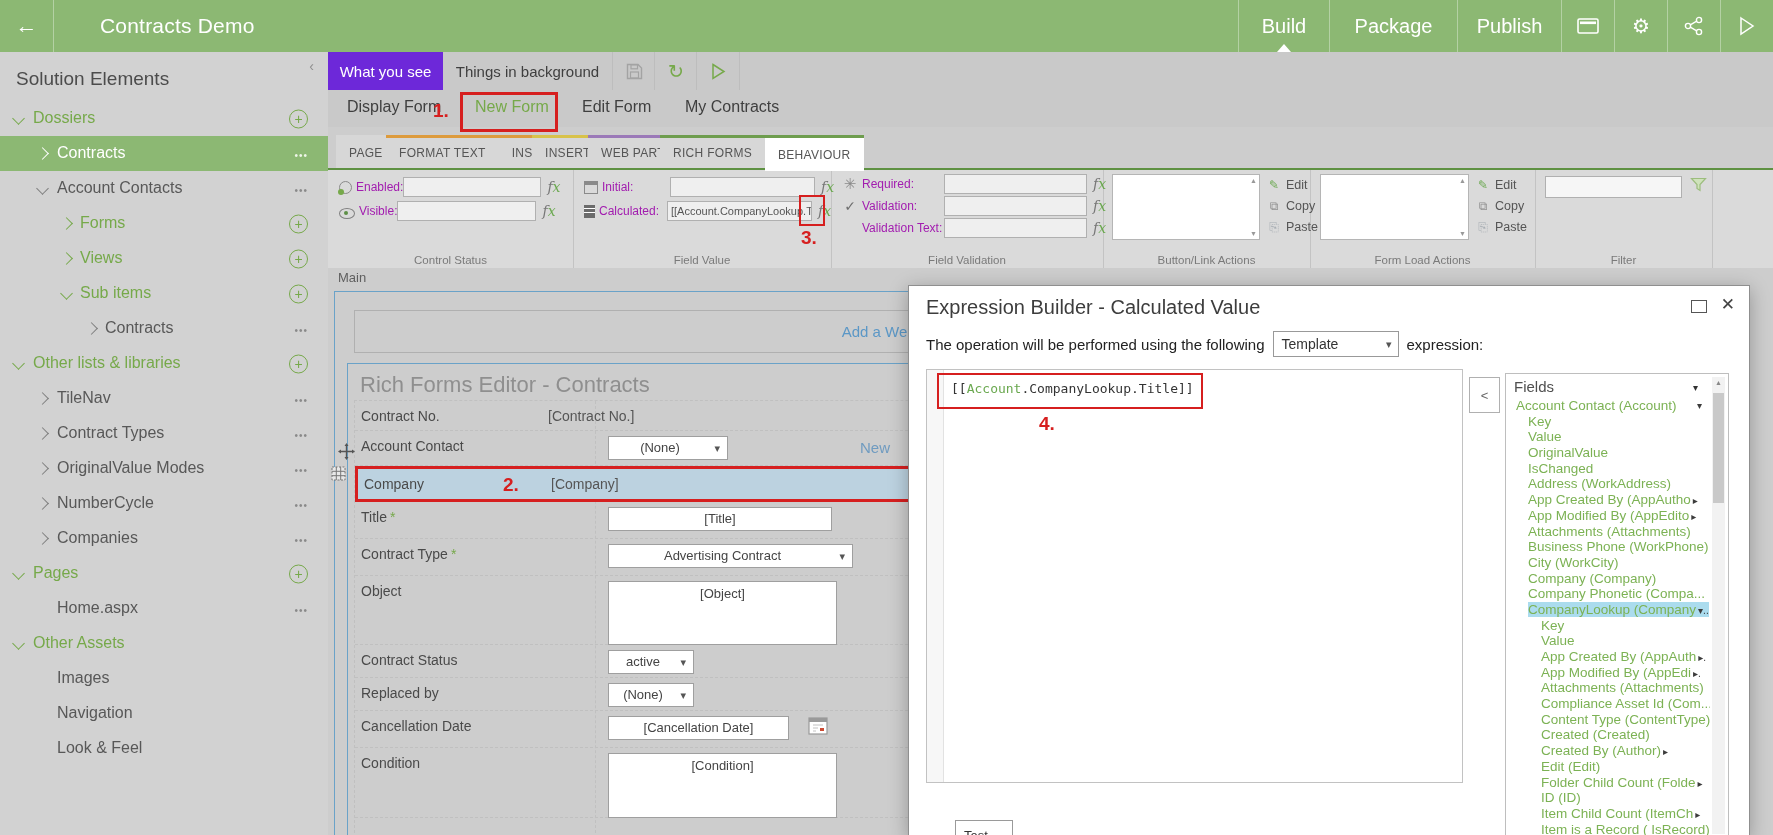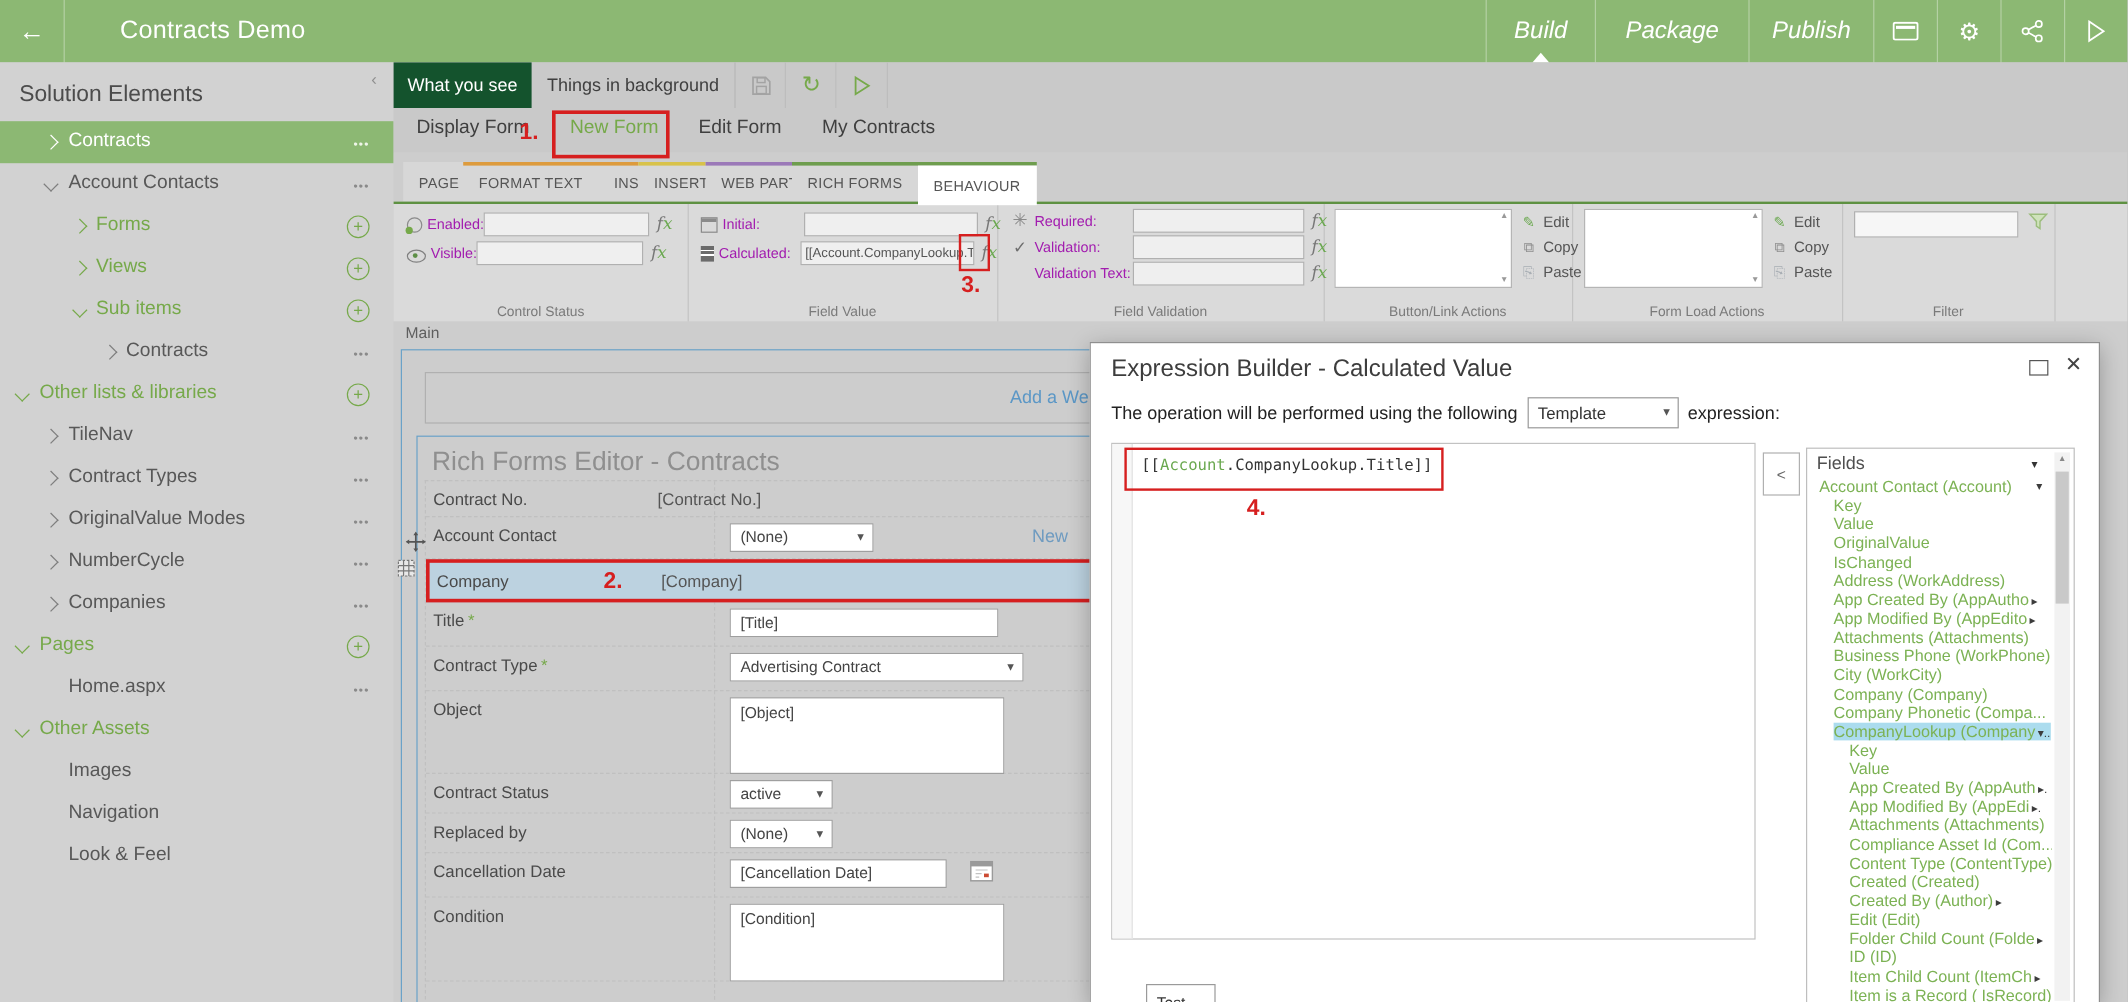--- a/index.html
+++ b/index.html
@@ -3,21 +3,21 @@
 <meta charset="utf-8">
 <style>
   html,body{margin:0;padding:0;}
   body{font-family:"Liberation Sans","DejaVu Sans",sans-serif;background:#b0b0b0;}
   .app{position:relative;width:1773px;height:835px;overflow:hidden;background:#cdcdcd;}
   
   .topbar{position:absolute;left:0;top:0;width:1773px;height:52px;background:#8cb873;color:#fff;}
   .tb-back{position:absolute;left:0;top:0;width:53px;height:52px;border-right:1px solid rgba(255,255,255,.35);
            display:flex;align-items:center;justify-content:center;font-size:22px;cursor:pointer;}
   .tb-title{position:absolute;left:100px;top:0;height:52px;display:flex;align-items:center;font-size:21px;font-weight:400;letter-spacing:.2px;}
-  .tb-right{position:absolute;right:0;top:0;height:52px;display:flex;font-style:italic;}
+  .tb-right{position:absolute;right:0;top:0;height:52px;display:flex;}
   .tb-cell{height:52px;display:flex;align-items:center;justify-content:center;border-left:1px solid rgba(255,255,255,.35);
            font-size:20px;font-weight:300;position:relative;cursor:pointer;}
   .tb-nav0{width:90px}.tb-nav1{width:127px}.tb-nav2{width:103px}
   .tb-cell.active::after{content:"";position:absolute;bottom:0;left:50%;margin-left:-7px;border-left:7px solid transparent;
            border-right:7px solid transparent;border-bottom:8px solid #fff;}
   .tb-ico{width:52px;}
   .tb-ico svg{display:block}
   .tb-gear{font-size:20px;}
   
   .sidebar{position:absolute;left:0;top:52px;width:328px;height:783px;background:#d2d2d2;}
@@ -36,21 +36,21 @@
   .sitem.sel{background:#8cb873;}
   .sitem.sel .slabel{color:#fff}.sitem.sel .cv{border-color:#fff}
   .act{position:absolute;right:20px;top:50%;transform:translateY(-50%);}
   .ac-plus .act{width:17px;height:17px;border:1.3px solid #76a94a;border-radius:50%;}
   .ac-plus .act::before{content:"+";position:absolute;left:0;top:0;width:17px;height:17px;line-height:16px;text-align:center;color:#76a94a;font-size:14px;}
   .ac-dots .act::before{content:"•••";letter-spacing:1px;color:#8a8a8a;font-size:10px;}
   .sel.ac-dots .act::before{color:#eef5e8;}
   
   .etabs{position:absolute;left:328px;top:52px;width:1445px;height:38px;background:#c9c9c9;}
   .etab{position:absolute;top:0;height:38px;display:flex;align-items:center;justify-content:center;font-size:15px;color:#3f3f3f;cursor:pointer;}
-  .etab1{left:0;width:115px;background:#14532d;color:#fff;}
+  .etab1{left:0;width:115px;background:#6d28d9;color:#fff;}
   .etab2{left:115px;width:169px;border-right:1px solid #b9b9b9;}
   .ebtn{position:absolute;top:0;height:38px;width:42px;display:flex;align-items:center;justify-content:center;border-left:1px solid #bdbdbd;cursor:pointer;}
   .ebtn-save{left:284px}.ebtn-refresh{left:326px;color:#76a94a;font-size:19px;}
   .ebtn-play{left:368px;border-right:1px solid #bdbdbd;}
   
   .ftabs{position:absolute;left:328px;top:90px;width:1445px;height:37px;background:#c9c9c9;}
   .ftab{position:absolute;top:8px;font-size:16px;color:#3f3f3f;cursor:pointer;}
   .ftab.green{color:#76a94a;}
   .ftab1{left:19px}.ftab2{left:147px}.ftab3{left:254px}.ftab4{left:357px}
   
@@ -98,21 +98,21 @@
   .canvas{position:absolute;left:328px;top:268px;width:1445px;height:567px;background:#cdcdcd;}
   .zone-label{position:absolute;left:10px;top:2px;font-size:13px;color:#5f5f5f;}
   .outer-panel{position:absolute;left:6px;top:23px;width:1114px;height:560px;border:1px solid #6aa2c8;}
   .addwp-box{position:absolute;left:19px;top:18px;width:1079px;height:41px;border:1px solid #b0b0b0;
              display:flex;align-items:center;justify-content:center;}
   .addwp-link{font-size:15px;color:#5b97c6;cursor:pointer;}
   .inner-panel{position:absolute;left:12px;top:71px;width:1094px;height:489px;border:1px solid #6aa2c8;}
   .rfe-title{position:absolute;left:12px;top:8px;font-size:22px;font-weight:300;color:#8f8f8f;}
   .ftable{position:absolute;left:6px;top:36px;width:760px;border:1px dashed #c0c0c0;border-bottom:none;box-sizing:border-box;}
   .vline{position:absolute;left:240px;top:0;bottom:0;border-left:1px dashed #c0c0c0;}
-  .frow{position:relative;border-bottom:1px dashed #c0c0c0;}
+  .frow{position:relative;border-bottom:1px dashed #c0c0c0;text-align:center;}
   .h29{height:29px}.h32{height:32px}.h34{height:34px}.h36{height:36px}.h68{height:68px}.h69{height:69px}
   .flab{position:absolute;left:6px;top:7px;font-size:14px;color:#4a4a4a;}
   .ast{color:#76a94a;margin-left:3px;font-size:14px;}
   .ast:empty{display:none}
   .ann{position:absolute;left:145px;top:5px;color:#d61f1f;font-weight:bold;font-size:19px;}
   .ann:empty{display:none}
   .val{position:absolute;font-size:14px;color:#555;}
   .ctl-text .val{left:193px;top:7px;}
   .ctl-select .val,.ctl-input .val,.ctl-date .val{left:253px;top:5px;background:#fff;border:1px solid #9f9f9f;height:22px;line-height:22px;padding:0 8px;font-size:13px;color:#444;}
   .ctl-select .val{padding-right:24px;}
@@ -210,20 +210,25 @@
           </svg>
       </div>
     </div>
   </div>
 
   <div class="sidebar">
     <div class="sb-title">Solution Elements</div>
     <div class="sb-collapse">‹</div>
     <div class="sb-items">
 
+    <div class="sitem l0 green cv-d ac-plus">
+          <span class="cv"></span>
+          <span class="slabel">Dossiers</span>
+          <span class="act"></span>
+        </div>
         <div class="sitem l1 sel cv-r ac-dots">
           <span class="cv"></span>
           <span class="slabel">Contracts</span>
           <span class="act"></span>
         </div>
         <div class="sitem l1 dark cv-d ac-dots">
           <span class="cv"></span>
           <span class="slabel">Account Contacts</span>
           <span class="act"></span>
         </div>

